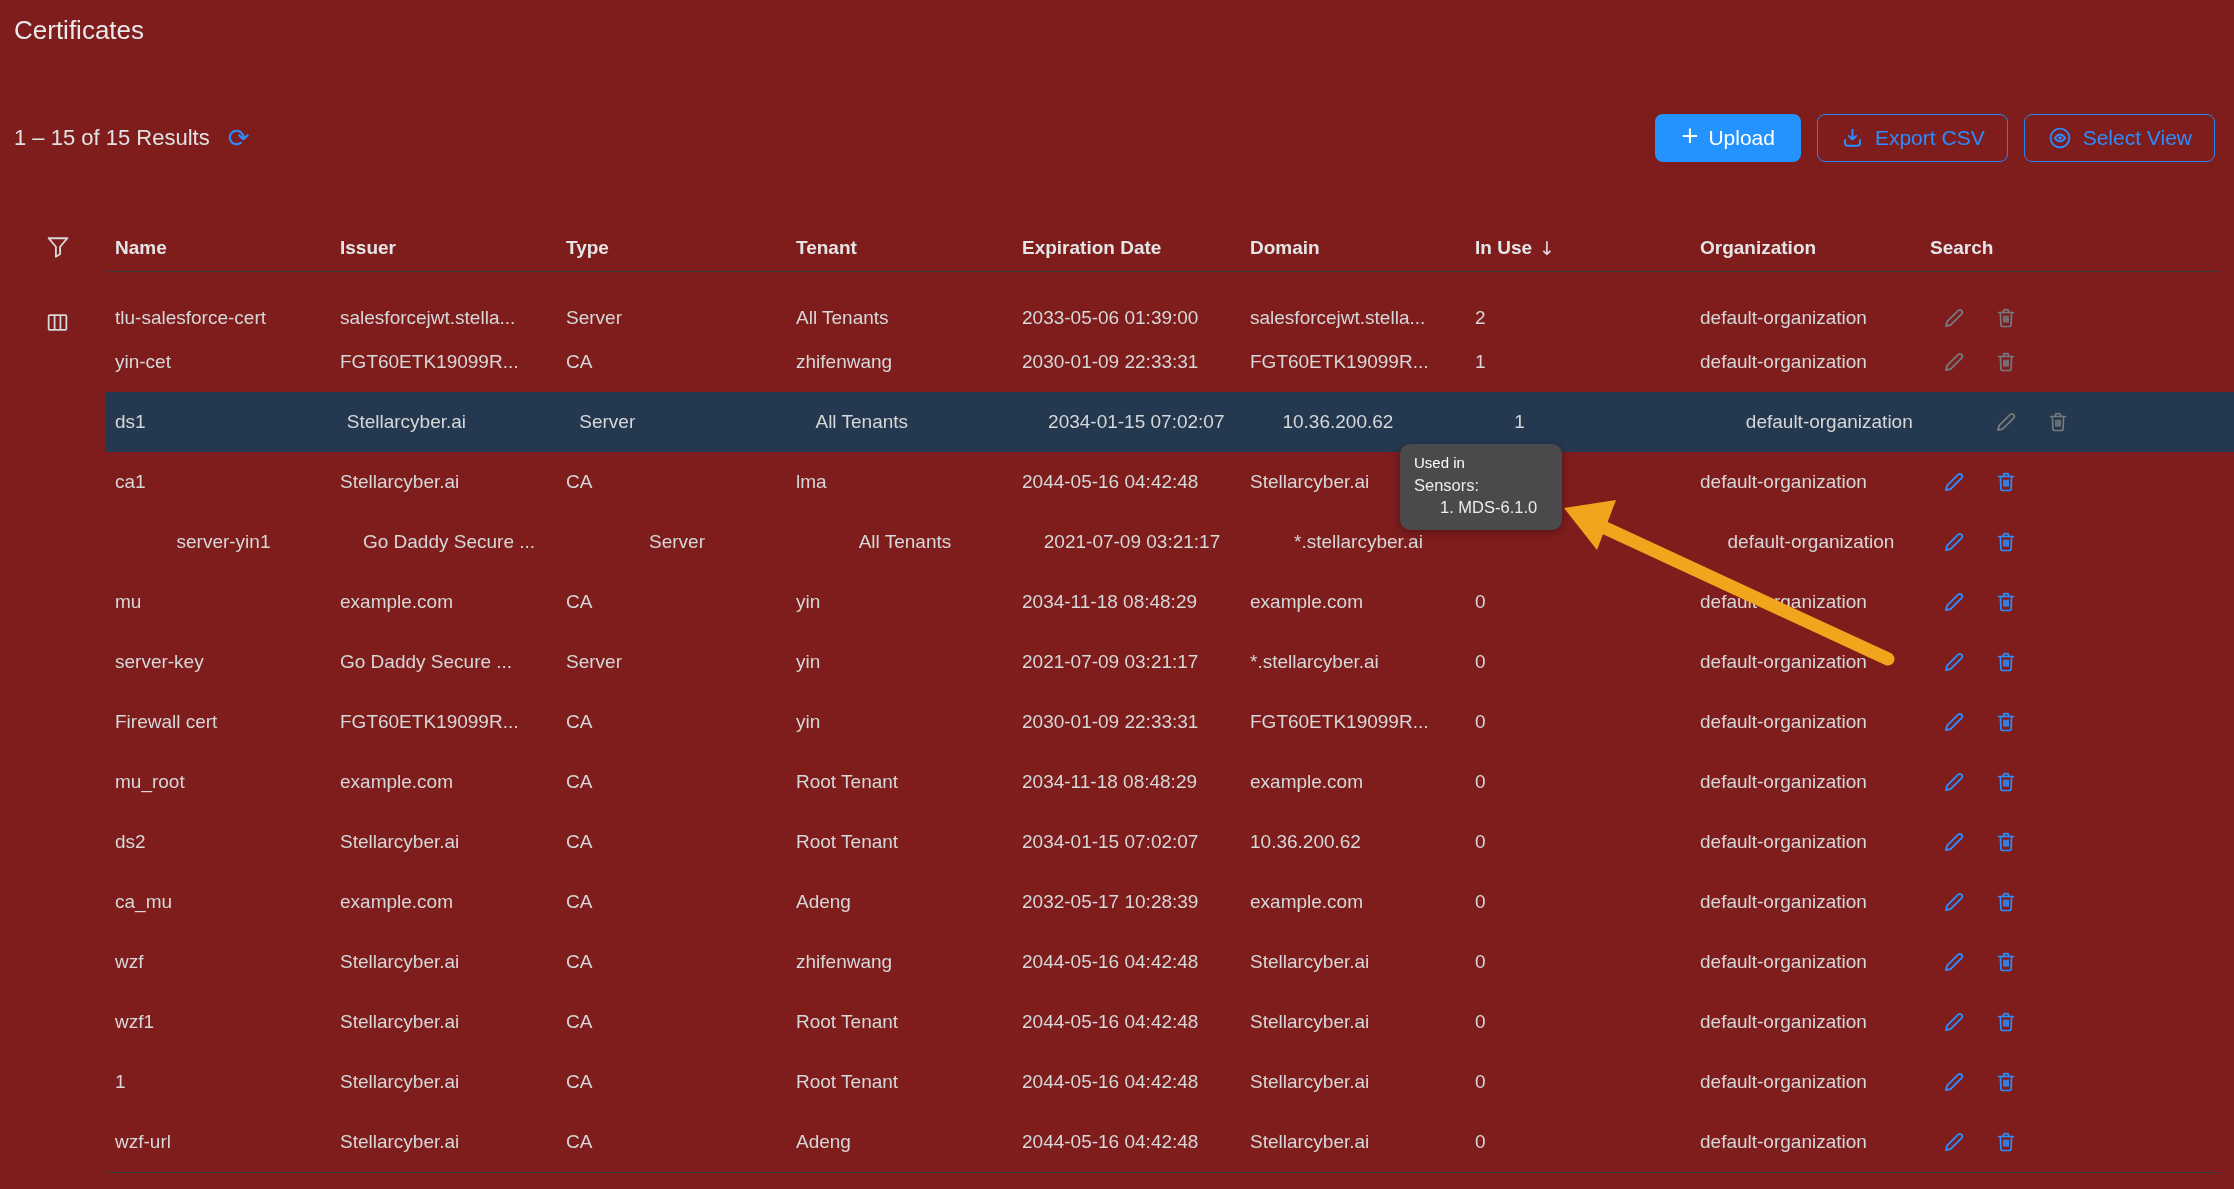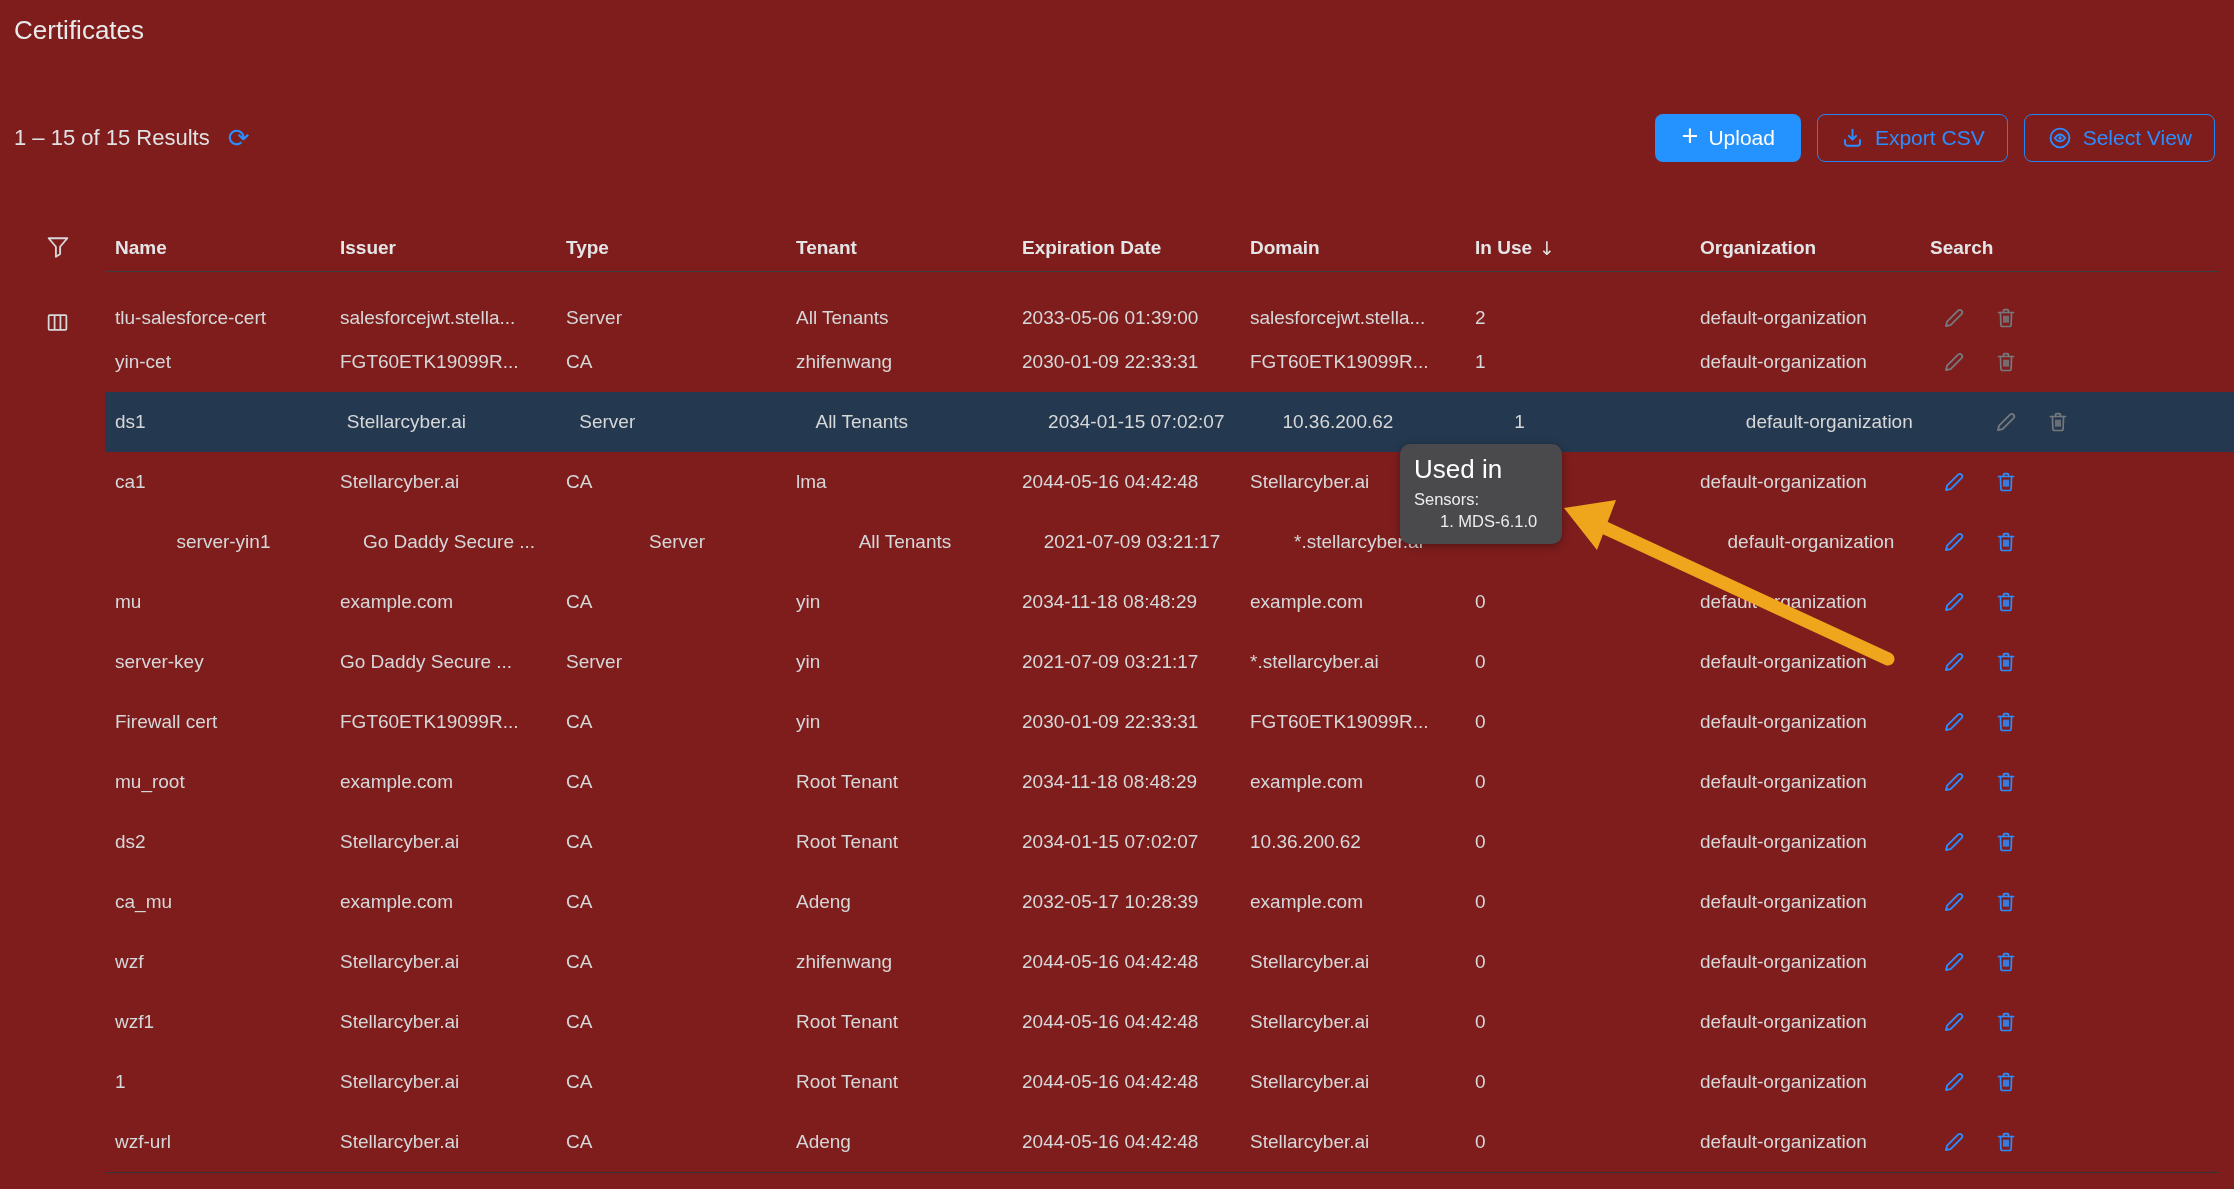--- a/index.html
+++ b/index.html
@@ -50,21 +50,21 @@
   .actions-cell{display:flex;align-items:center;gap:27px;padding-left:11px;}
   .icon-btn{background:none;border:none;padding:0;margin:0;cursor:pointer;display:flex;align-items:center;}
   .icons-blue .icon-btn{color:#2b8dff;}
   .icons-gray .icon-btn{color:#75797e;}
   
   .tooltip{
     position:absolute;left:1400px;top:444px;width:162px;box-sizing:border-box;
     background:#4a4a4c;border-radius:10px;padding:10px 14px 13px 14px;z-index:5;
     box-shadow:0 2px 8px rgba(0,0,0,.35);
   }
-  .tooltip .tt-title{font-size:26px;color:#ffffff;margin-bottom:5px;}
+  .tooltip .tt-title{font-size:15px;color:#ffffff;margin-bottom:5px;}
   .tooltip .tt-sub{font-size:16.5px;color:#ececed;margin-bottom:3px;}
   .tooltip .tt-item{font-size:16.5px;color:#ececed;padding-left:26px;}
   
   .arrow-svg{position:absolute;left:0;top:0;width:2234px;height:1189px;pointer-events:none;z-index:6;}
 </style>
 </head>
 <body>
 
 <div id="app">
 

